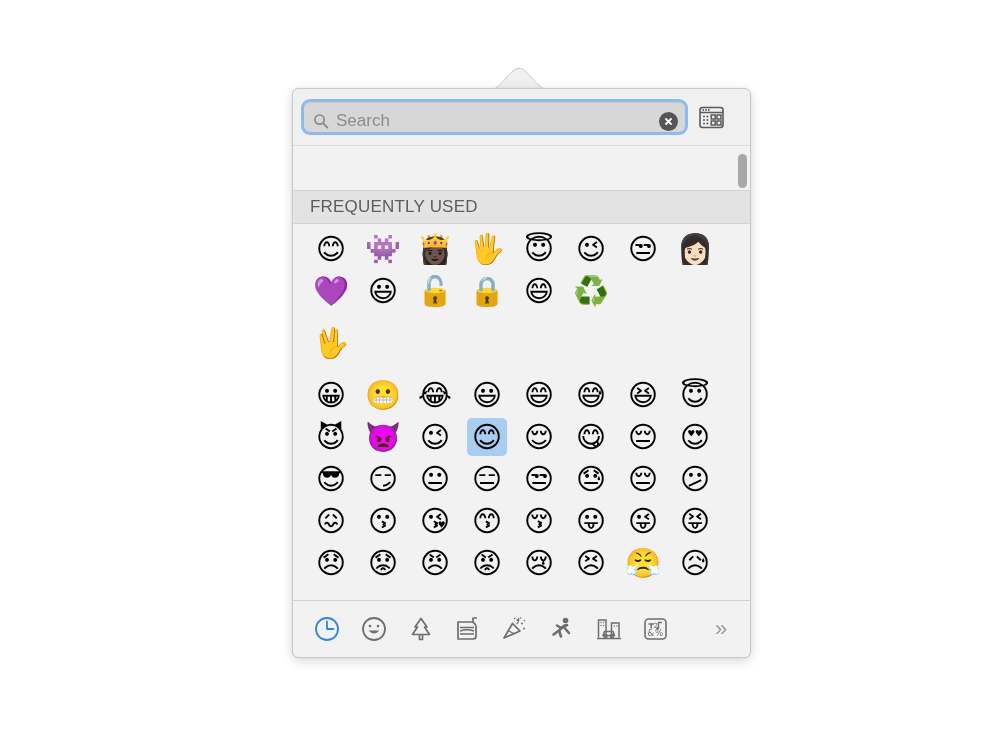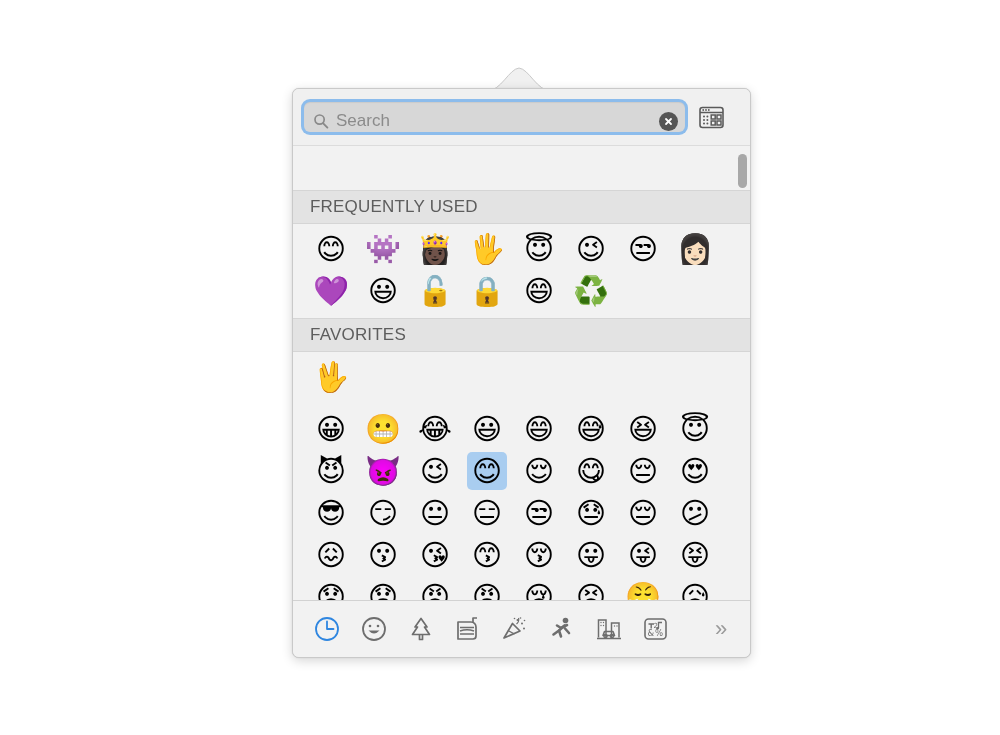--- a/index.html
+++ b/index.html
@@ -316,21 +316,20 @@
           <div class="emoji-cell">
             <span class="emoji-glyph-box">🔒</span>
           </div>
           <div class="emoji-cell">
             <span class="emoji-glyph-box">😄</span>
           </div>
           <div class="emoji-cell">
             <span class="emoji-glyph-box">♻️</span>
           </div>
         </div>
-        <div class="section-header">FAVORITES</div>
         <div class="emoji-grid">
           <div class="emoji-cell">
             <span class="emoji-glyph-box">🖖</span>
           </div>
         </div>
         <div class="emoji-grid">
           <div class="emoji-cell">
             <span class="emoji-glyph-box">😀</span>
           </div>
           <div class="emoji-cell">

